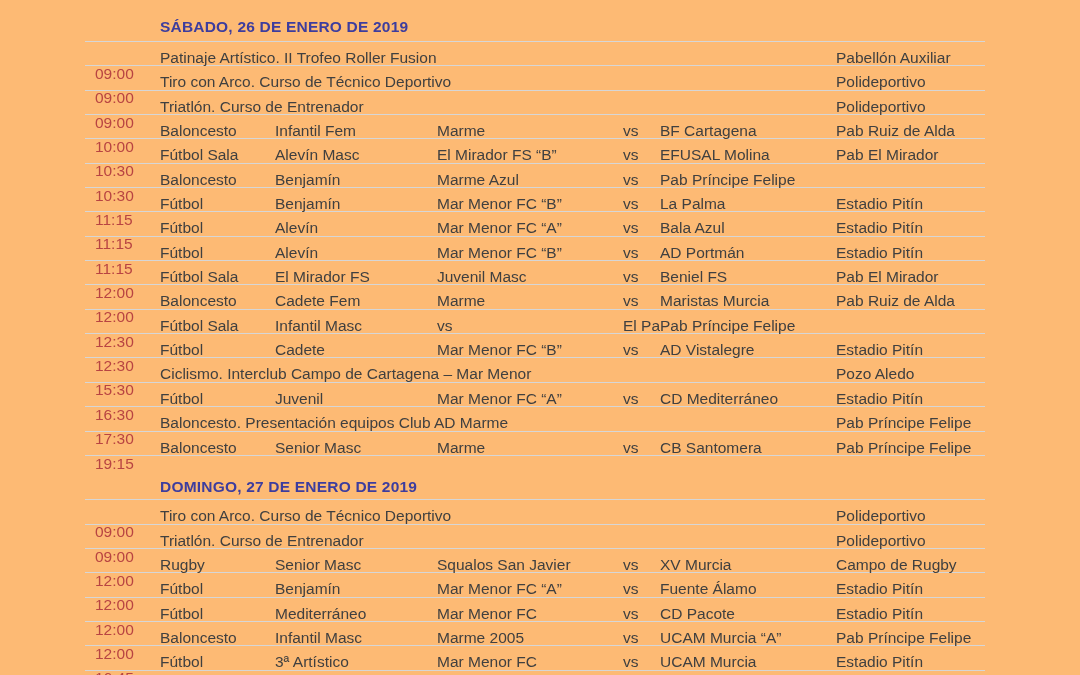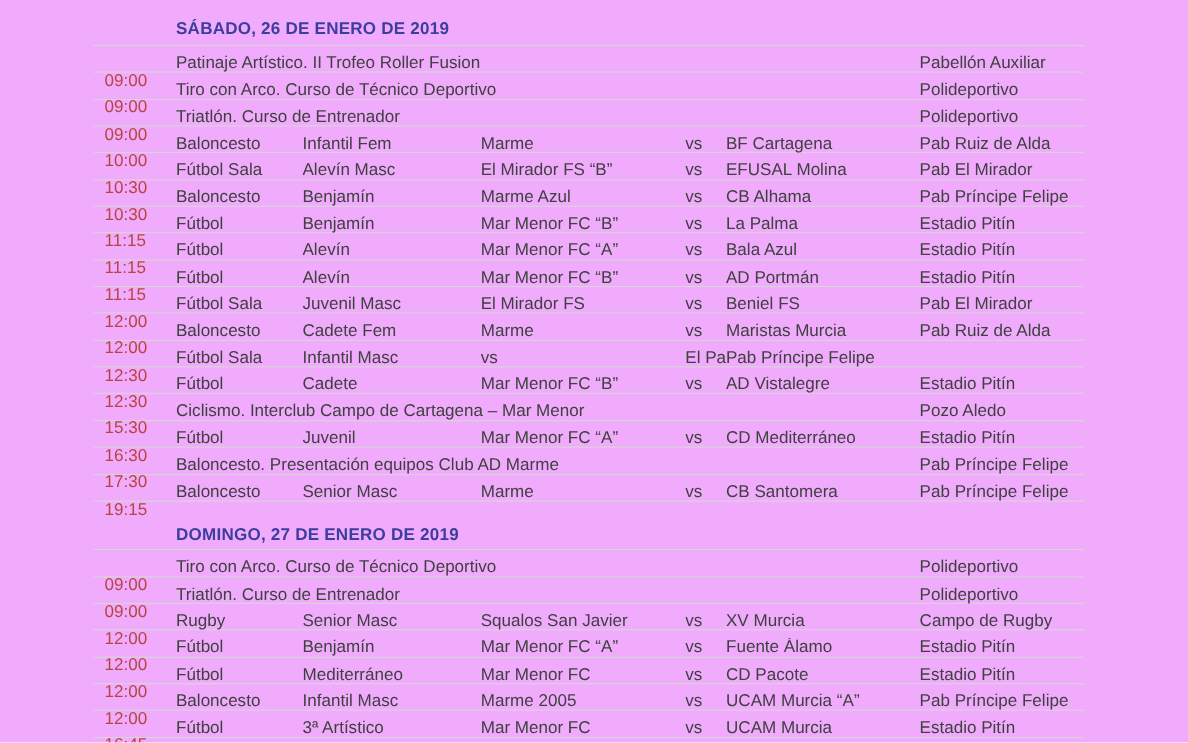--- a/index.html
+++ b/index.html
@@ -1,20 +1,20 @@
 <!DOCTYPE html>
 <html style="--header-blue: #3d3d9e; --time-red: #b84442; --body-text: #404040; --line: #d6d6d6;"><head>
 <meta charset="utf-8">
 <style>
   html, body { margin: 0; padding: 0; background: #ffffff; }
   .page {
     position: relative;
     width: 1080px;
     height: 675px;
-    background: #f0abfc;
+    background: #fdba74;
     overflow: hidden;
     font-family: "Liberation Sans", sans-serif;
     color: var(--body-text, #404040);
     text-decoration: underline;
   }
   .schedule {
     position: absolute;
     left: 85px;
     top: 0;
     width: 900px;
@@ -98,21 +98,20 @@
     <div class="cell">EFUSAL Molina</div>
     <div class="cell">Pab El Mirador</div>
   </div>
 
   <div class="row">
     <div class="cell time">10:30</div>
     <div class="cell">Baloncesto</div>
     <div class="cell">Benjamín</div>
     <div class="cell">Marme Azul</div>
     <div class="cell vs">vs</div>
-    <div class="cell">CB Alhama</div>
     <div class="cell">Pab Príncipe Felipe</div>
   </div>
 
   <div class="row">
     <div class="cell time">11:15</div>
     <div class="cell">Fútbol</div>
     <div class="cell">Benjamín</div>
     <div class="cell">Mar Menor FC “B”</div>
     <div class="cell vs">vs</div>
     <div class="cell">La Palma</div>
@@ -135,22 +134,22 @@
     <div class="cell">Alevín</div>
     <div class="cell">Mar Menor FC “B”</div>
     <div class="cell vs">vs</div>
     <div class="cell">AD Portmán</div>
     <div class="cell">Estadio Pitín</div>
   </div>
 
   <div class="row">
     <div class="cell time">12:00</div>
     <div class="cell">Fútbol Sala</div>
+    <div class="cell">El Mirador FS</div>
     <div class="cell">Juvenil Masc</div>
-    <div class="cell">El Mirador FS</div>
     <div class="cell vs">vs</div>
     <div class="cell">Beniel FS</div>
     <div class="cell">Pab El Mirador</div>
   </div>
 
   <div class="row">
     <div class="cell time">12:00</div>
     <div class="cell">Baloncesto</div>
     <div class="cell">Cadete Fem</div>
     <div class="cell">Marme</div>

